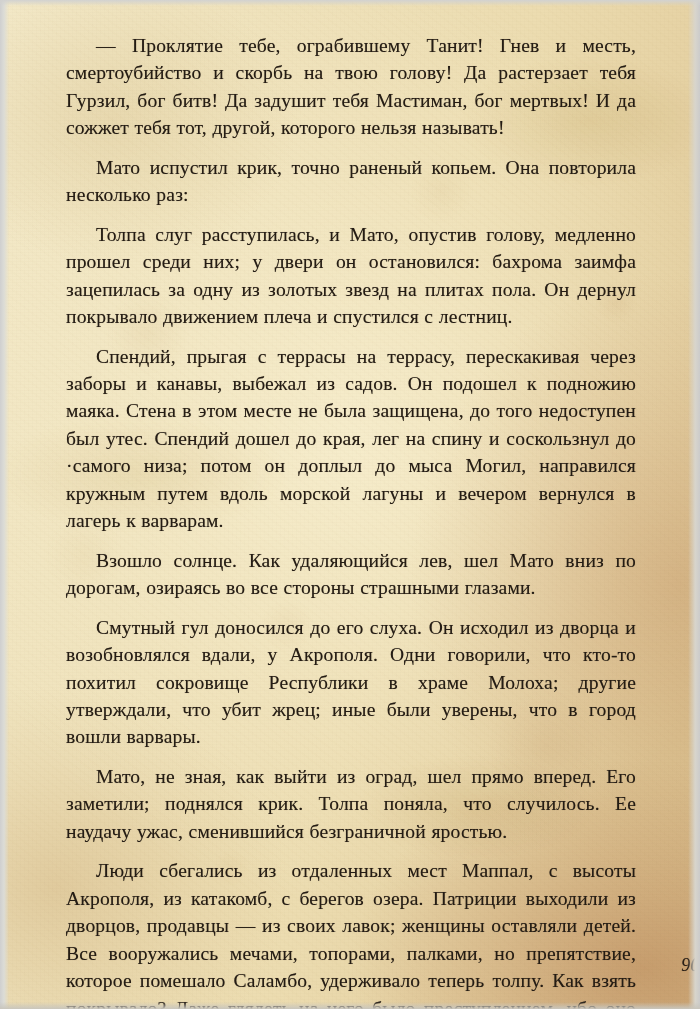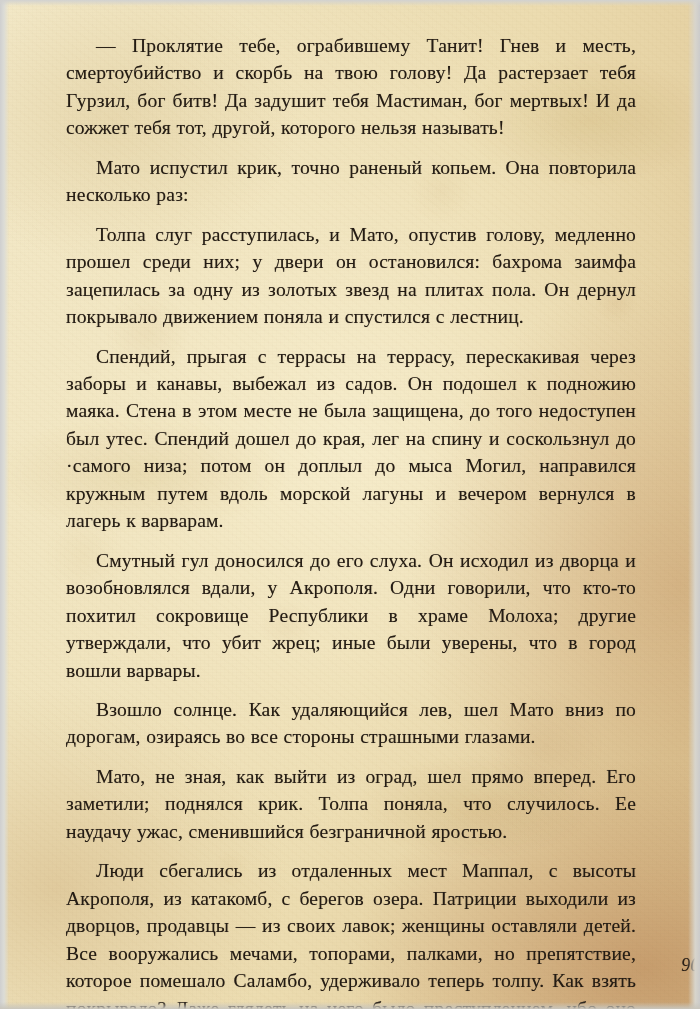--- a/index.html
+++ b/index.html
@@ -121,24 +121,24 @@
 
 <div id="page">
 
   <div id="paper-base"></div>
   <div id="paper-mottle"></div>
   <div id="paper-grain"></div>
 
   <div id="text-block">
     <p class="para">— Проклятие тебе, ограбившему Танит! Гнев и месть, смертоубийство и скорбь на твою голову! Да растерзает тебя Гурзил, бог битв! Да задушит тебя Мастиман, бог мертвых! И да сожжет тебя тот, другой, которого нельзя называть!</p>
     <p class="para">Мато испустил крик, точно раненый копьем. Она повторила несколько раз:</p>
-    <p class="para">Толпа слуг расступилась, и Мато, опустив голову, медленно прошел среди них; у двери он остановился: бахрома заимфа зацепилась за одну из золотых звезд на плитах пола. Он дернул покрывало движением поняла и спустился с лестниц.</p>
+    <p class="para">Толпа слуг расступилась, и Мато, опустив голову, медленно прошел среди них; у двери он остановился: бахрома заимфа зацепилась за одну из золотых звезд на плитах пола. Он дернул покрывало движением плеча и спустился с лестниц.</p>
     <p class="para">Спендий, прыгая с террасы на террасу, перескакивая через заборы и канавы, выбежал из садов. Он подошел к подножию маяка. Стена в этом месте не была защищена, до того недоступен был утес. Спендий дошел до края, лег на спину и соскользнул до ·самого низа; потом он доплыл до мыса Могил, направился кружным путем вдоль морской лагуны и вечером вернулся в лагерь к варварам.</p>
+    <p class="para">Взошло солнце. Как удаляющийся лев, шел Мато вниз по дорогам, озираясь во все стороны страшными глазами.</p>
     <p class="para">Смутный гул доносился до его слуха. Он исходил из дворца и возобновлялся вдали, у Акрополя. Одни говорили, что кто-то похитил сокровище Республики в храме Молоха; другие утверждали, что убит жрец; иные были уверены, что в город вошли варвары.</p>
-    <p class="para">Взошло солнце. Как удаляющийся лев, шел Мато вниз по дорогам, озираясь во все стороны страшными глазами.</p>
     <p class="para">Мато, не зная, как выйти из оград, шел прямо вперед. Его заметили; поднялся крик. Толпа поняла, что случилось. Ее наудачу ужас, сменившийся безграничной яростью.</p>
     <p class="para">Люди сбегались из отдаленных мест Маппал, с высоты Акрополя, из катакомб, с берегов озера. Патриции выходили из дворцов, продавцы — из своих лавок; женщины оставляли детей. Все вооружались мечами, топорами, палками, но препятствие, которое помешало Саламбо, удерживало теперь толпу. Как взять покрывало? Даже глядеть на него было преступлением, ибо оно было частью божества и прикосновение к нему грозило смертью.</p>
     <p class="para">В колоннадах храмов жрецы ломали себе руки от отчаяния. Легионеры скакали наудачу во все стороны; народ поднимался на крыши, на террасы, взбирался на плечи</p>
   </div>
 
   <div id="page-number">90</div>
 
   <div id="ink-fade"></div>
 
   <div id="edge-left"></div>

